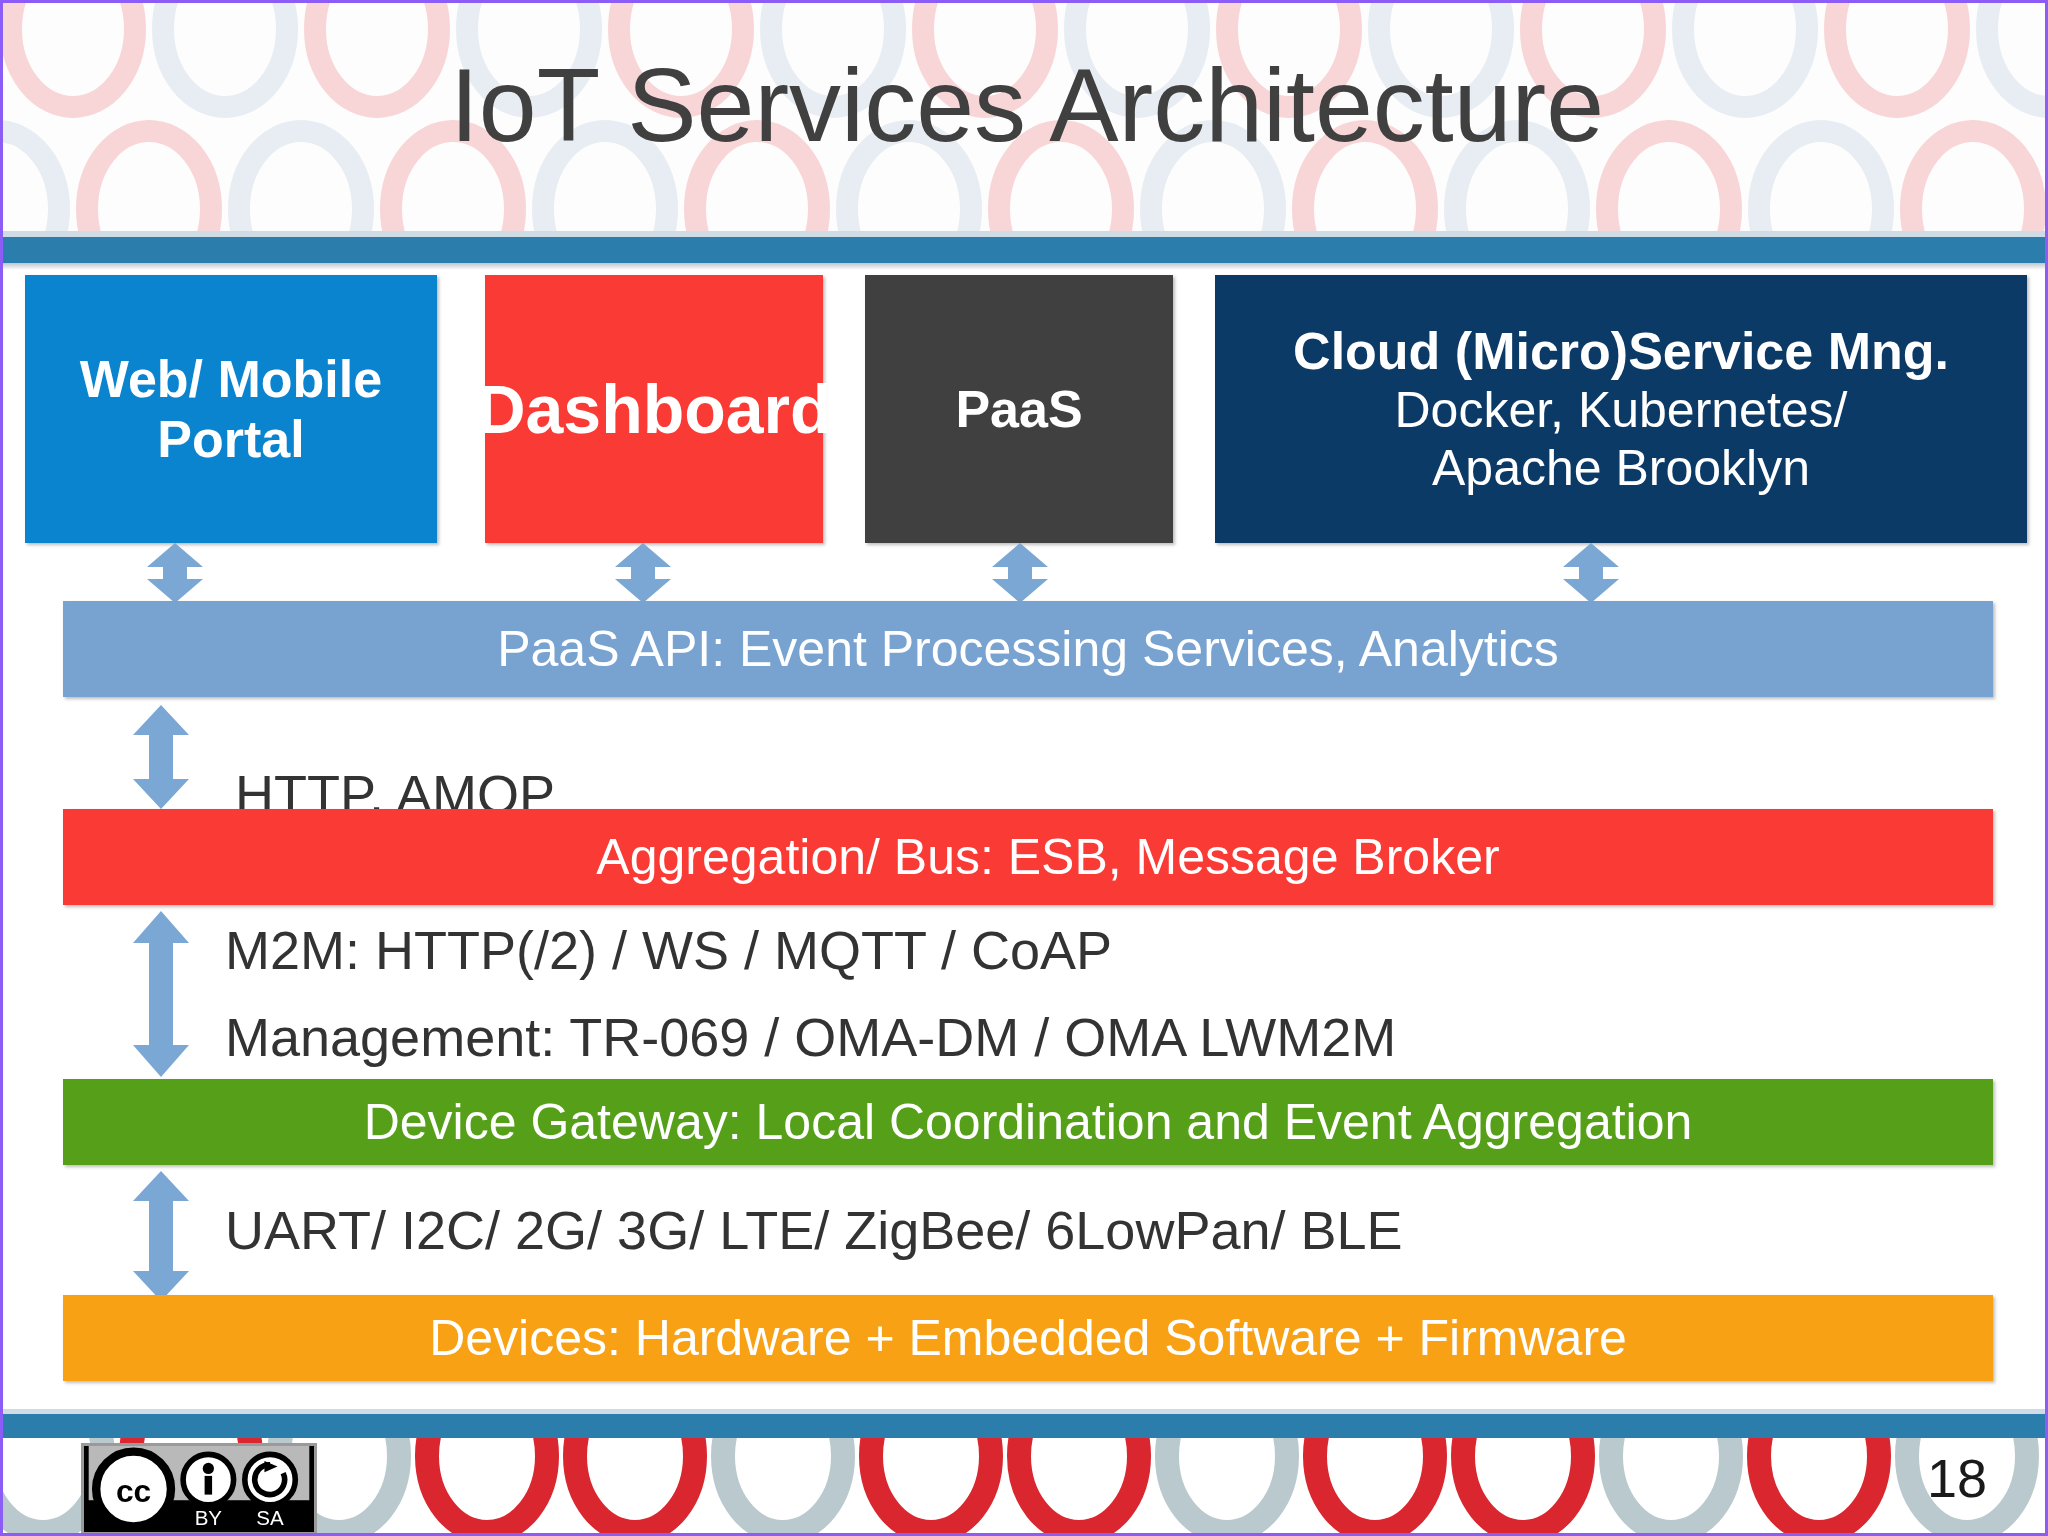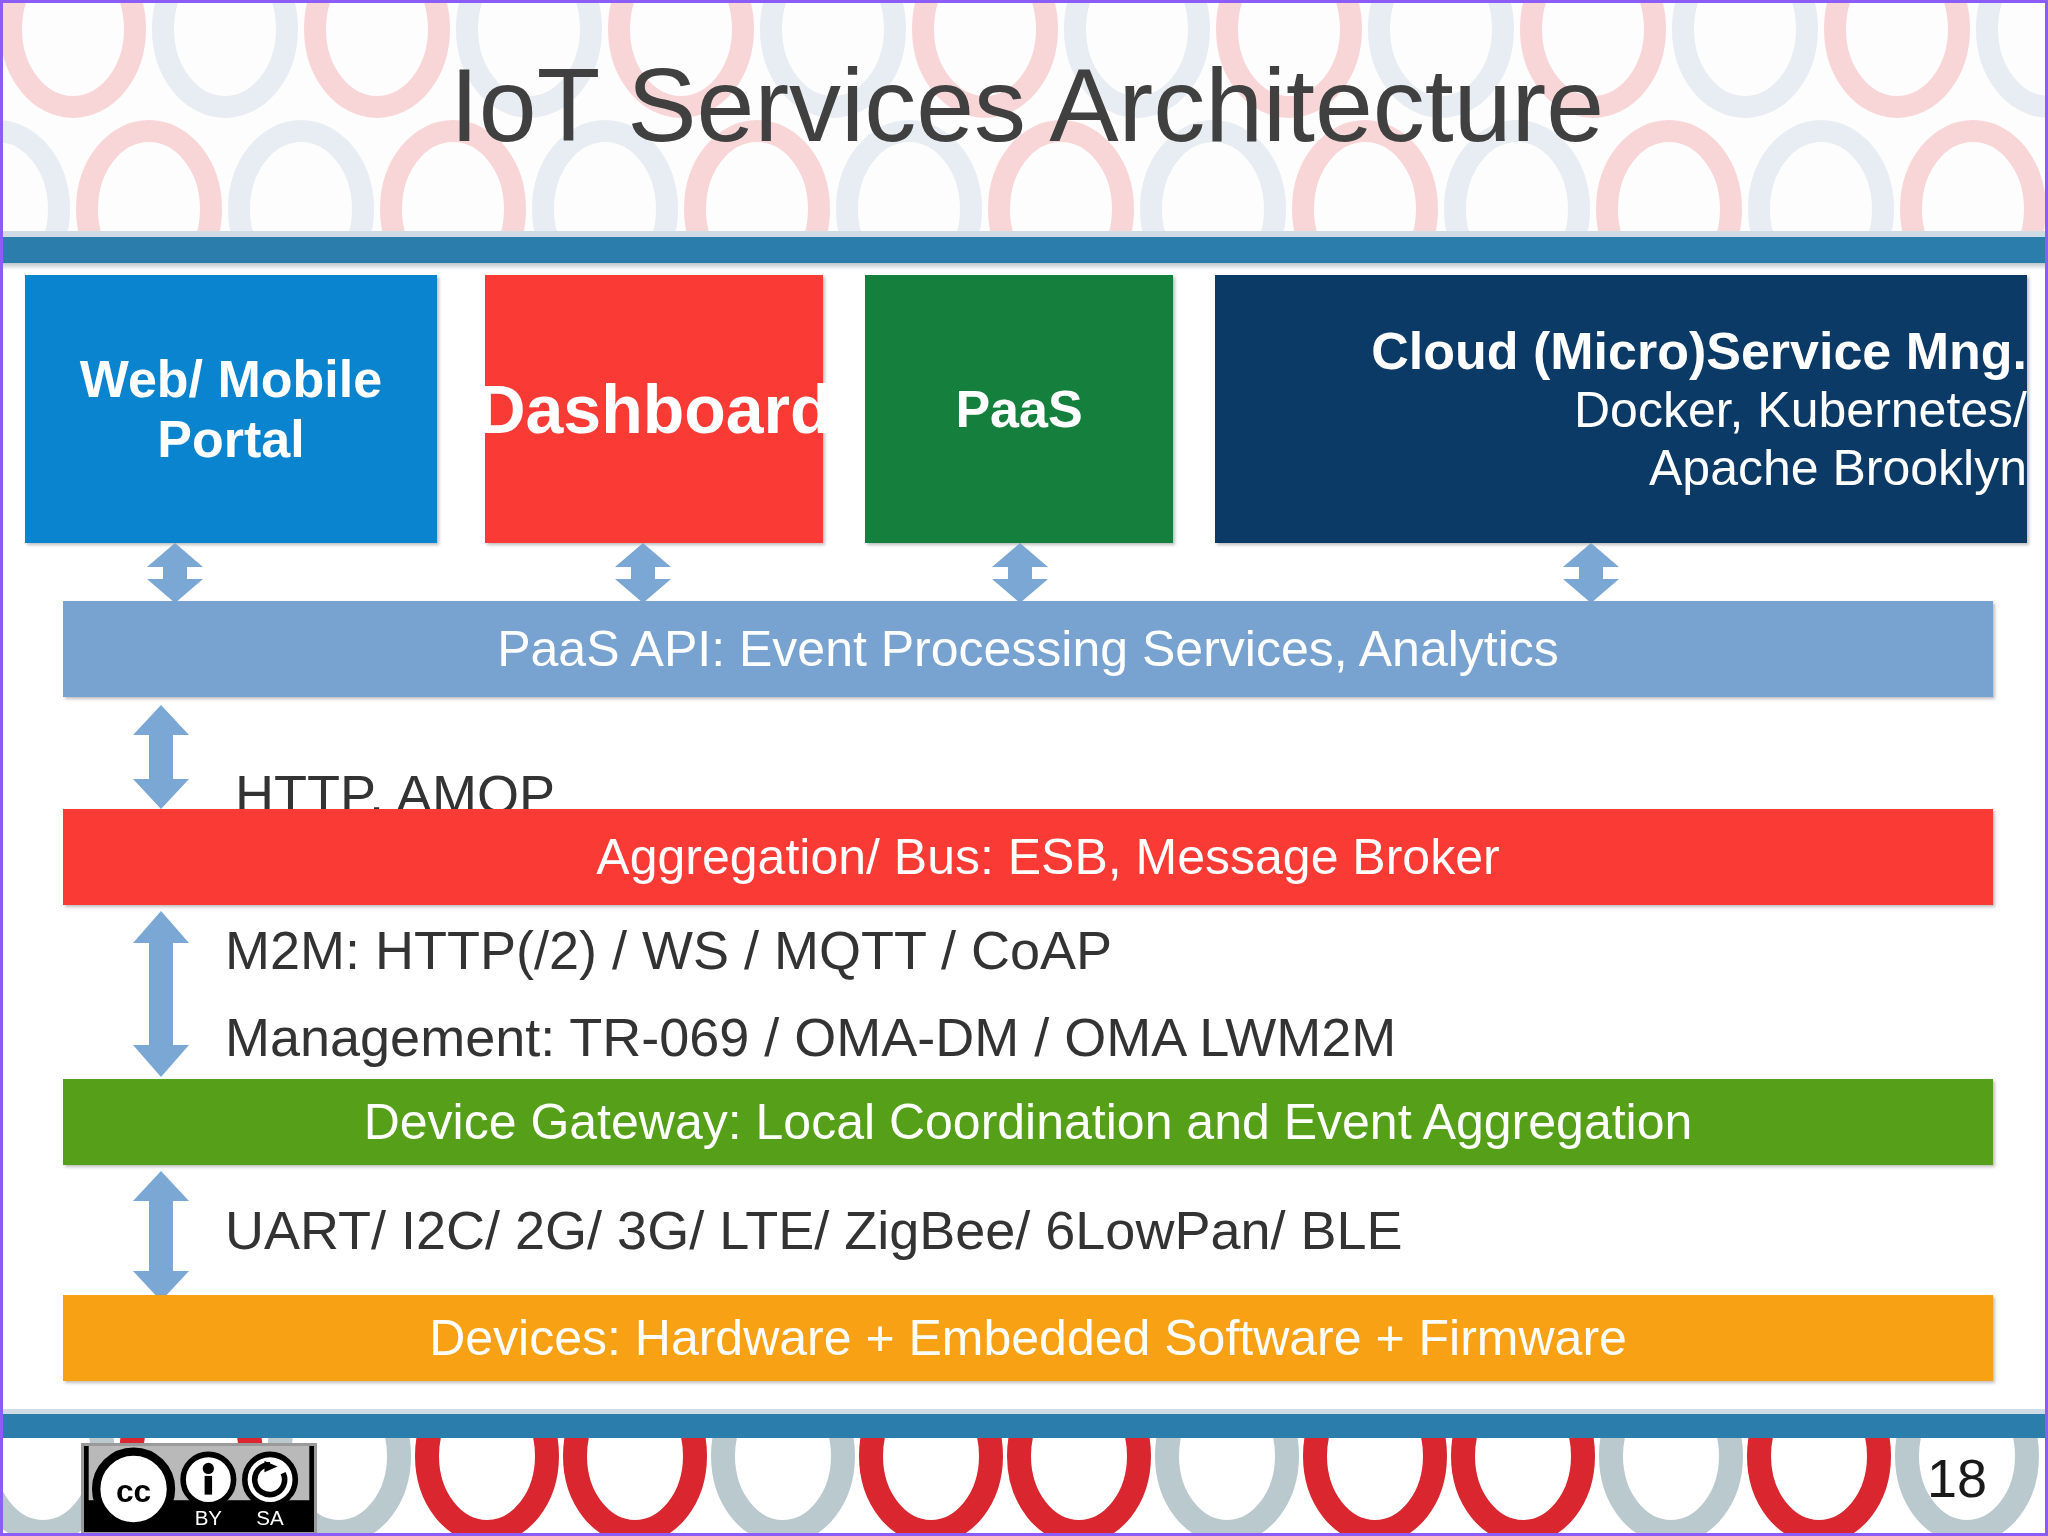--- a/index.html
+++ b/index.html
@@ -69,21 +69,21 @@
     text-align: center;
     color: #ffffff;
     font-weight: bold;
     box-shadow: 2px 2px 3px rgba(110,110,110,0.45);
   }
   .topbox .line { display: block; }
   #box-web   { left: 22px;   width: 412px; font-size: 52px; line-height: 1.16; justify-content: center; }
   #box-dash  { left: 482px;  width: 338px; font-size: 68px; line-height: 1.16; }
   #box-paas  { left: 862px;  width: 308px; font-size: 52px; line-height: 1.16; }
   #box-cloud { left: 1212px; width: 812px; }
-  #box-cloud .inner { width: 100%; text-align: right; }
+  #box-cloud .inner { width: 100%; }
   #box-cloud .l1 { font-size: 52px; font-weight: bold; line-height: 1.16; }
   #box-cloud .l2, #box-cloud .l3 { font-size: 50px; font-weight: normal; line-height: 1.16; }
 
   
   .bar {
     position: absolute;
     left: 60px; width: 1930px;
     display: flex; align-items: center; justify-content: center;
     color: #ffffff; text-align: center;
     box-shadow: 2px 2px 3px rgba(110,110,110,0.45);
@@ -205,21 +205,21 @@
         <span class="line">Portal</span>
       </div>
     </div>
 
     <div class="topbox" id="box-dash" style="background:#fa3a35">
       <div class="inner">
         <span class="line">Dashboard</span>
       </div>
     </div>
 
-    <div class="topbox" id="box-paas" style="background:#15803d">
+    <div class="topbox" id="box-paas" style="background:#404040">
       <div class="inner">
         <span class="line">PaaS</span>
       </div>
     </div>
 
     <div class="topbox" id="box-cloud" style="background:#0c3a66">
       <div class="inner">
         <span class="line l1">Cloud (Micro)Service Mng.</span>
         <span class="line l2">Docker, Kubernetes/</span>
         <span class="line l3">Apache Brooklyn</span>

